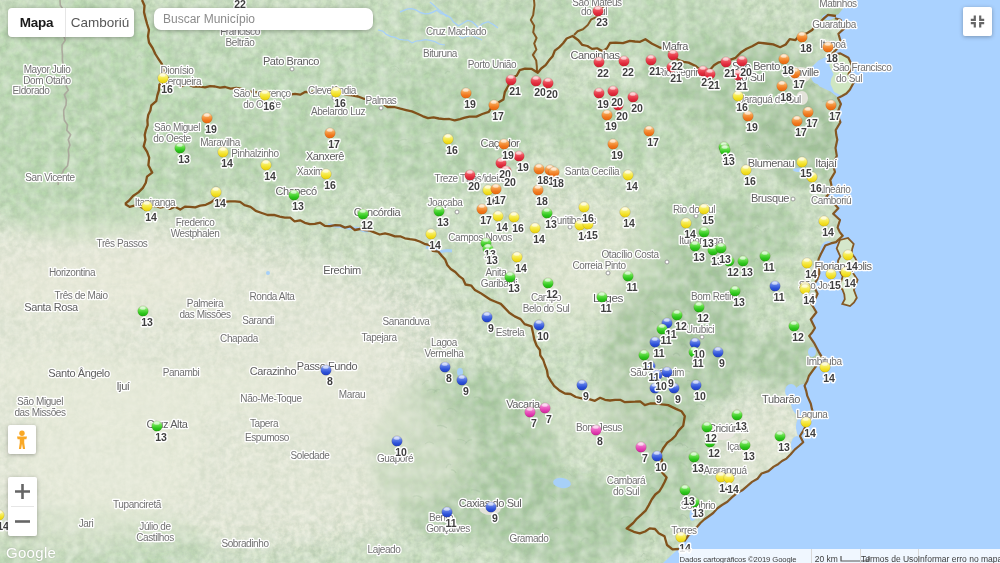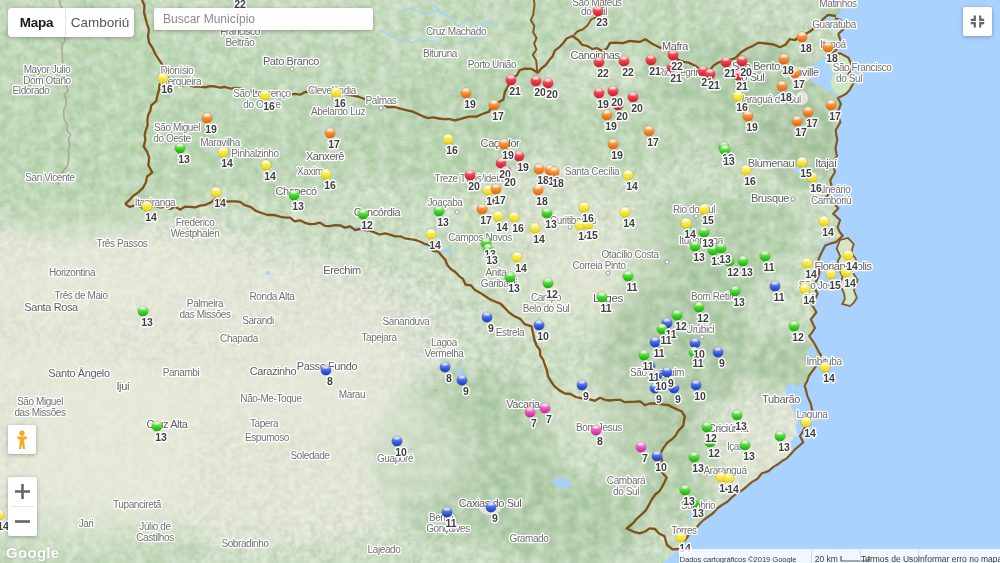--- a/index.html
+++ b/index.html
@@ -1,27 +1,27 @@
 <!DOCTYPE html>
 <html><head><meta charset="utf-8"><style>
 html,body{margin:0;padding:0}
 #map{position:relative;width:1000px;height:563px;overflow:hidden;font-family:"Liberation Sans",sans-serif;background:#e7eadc}
 .ctl{position:absolute;background:#fff;box-shadow:0 1px 4px rgba(0,0,0,.3)}
 #mapsat{left:8px;top:8px;width:126px;height:29px;border-radius:4px;display:flex;font-size:13.5px}
 #mapsat div{display:flex;align-items:center;justify-content:center}
 #btn-mapa{width:57px;font-weight:bold;color:#1a1a1a;border-right:1px solid #e6e6e6;letter-spacing:-0.2px}
 #btn-sat{width:68px;color:#565656}
-#search{left:154px;top:8px;width:219px;height:22px;border-radius:2px;display:flex;align-items:center}
+#search{left:154px;top:8px;width:219px;height:22px;border-radius:7px;display:flex;align-items:center}
 #search span{color:#8b8b8b;font-size:12px;padding-left:9px}
 #fs{left:963px;top:7px;width:29px;height:29px;border-radius:2px}
 #pegman{left:8px;top:425px;width:28px;height:29px;border-radius:2px}
 #zoomctl{left:8px;top:477px;width:29px;height:59px;border-radius:2px}
 #zoomctl .zb{position:absolute;left:0;width:29px;height:29px;color:#666}
 #zoomctl .divi{position:absolute;left:3px;right:3px;top:29px;height:1px;background:#e6e6e6}
-#glogo{position:absolute;left:6px;top:544px;color:#fff;font-size:15px;letter-spacing:.3px;text-shadow:0 0 2px rgba(0,0,0,.25);font-weight:700}
+#glogo{position:absolute;left:6px;top:544px;color:#fff;font-size:15px;letter-spacing:.3px;text-shadow:0 0 2px rgba(0,0,0,.25);font-weight:400}
 #attr{position:absolute;left:679px;top:549px;width:321px;height:14px;font-size:8.5px;color:#3c3c3c;white-space:nowrap;background:rgba(255,255,255,.82)}
 #attr div{position:absolute;top:0;height:20px;display:flex;align-items:center;justify-content:center;border-left:1px solid #d8d8d8}
 svg text{stroke:#fff;stroke-width:2.6px;paint-order:stroke;stroke-linejoin:round}
 svg .num text{font-size:10.5px;font-weight:bold;fill:#3f3f3f;text-anchor:middle;stroke-width:2.8px}
 svg .lbl text{text-anchor:middle}
 </style></head><body>
 <div id="map">
 <svg width="1000" height="563" viewBox="0 0 1000 563">
 <defs>
 

